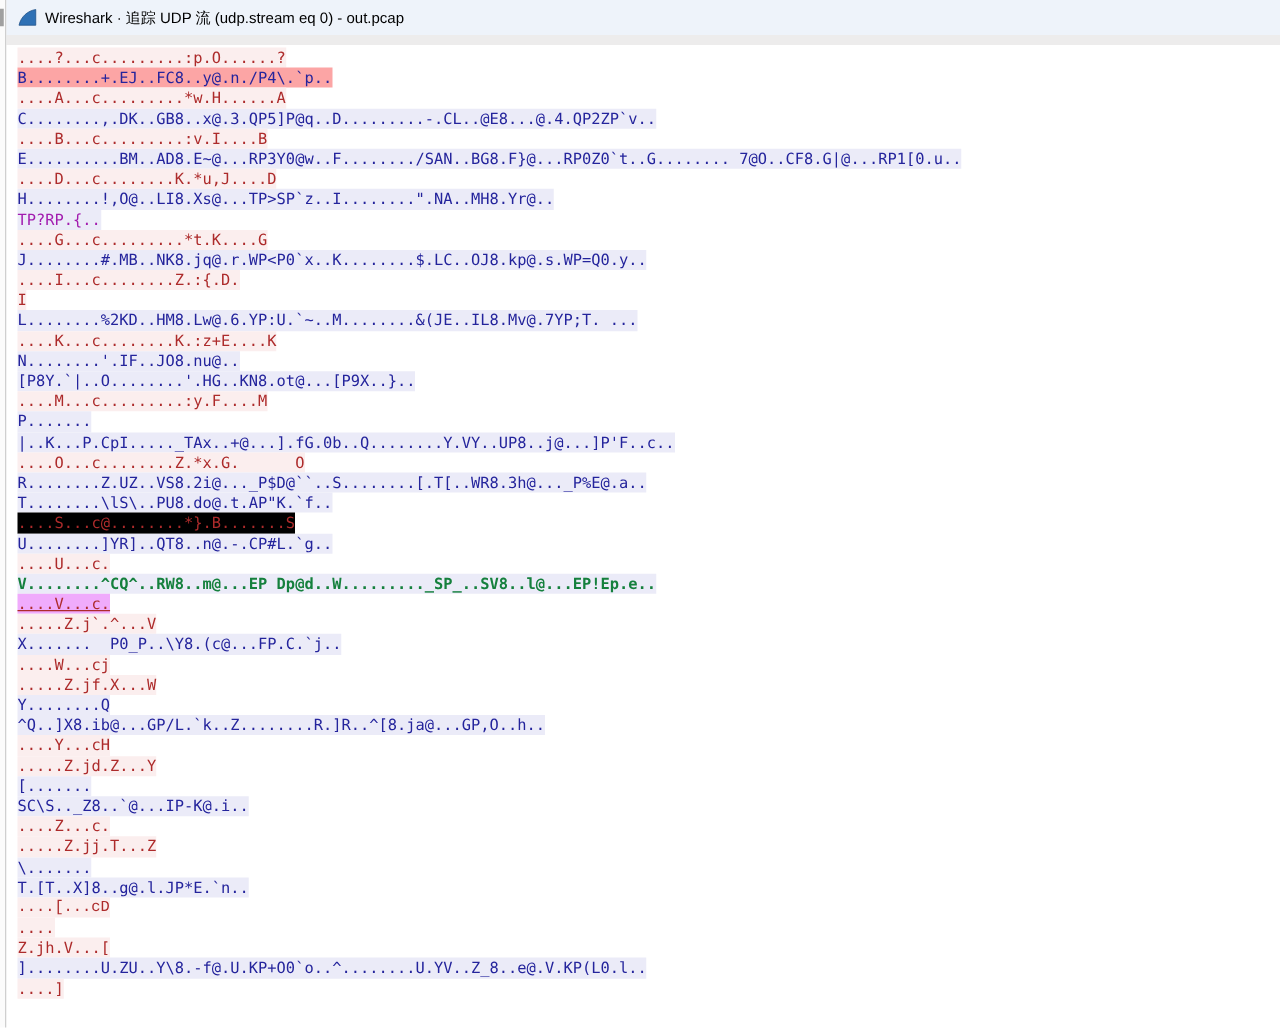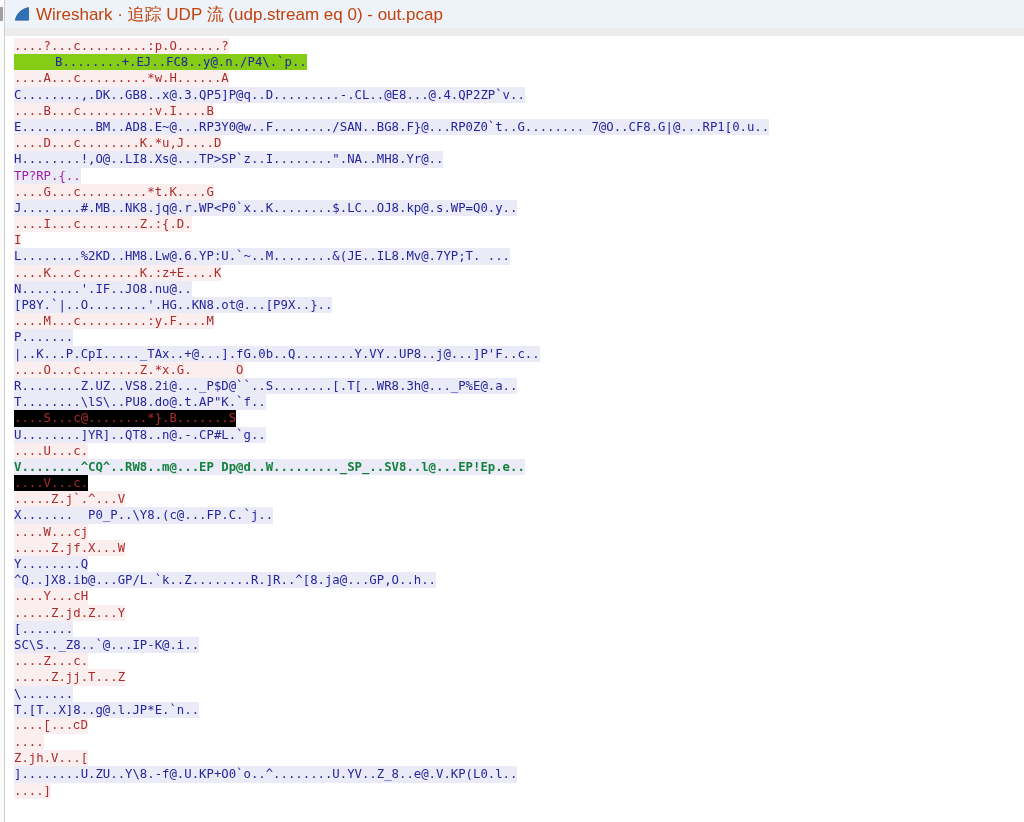--- a/index.html
+++ b/index.html
@@ -33,22 +33,22 @@
     display: flex;
     align-items: center;
   }
   .fin {
     width: 16px; height: 16px;
     margin-left: 9px;
     display: inline-block;
   }
   .title-text {
     margin-left: 6px;
-    font-size: 17px;
-    color: #c2410c;
+    font-size: 12px;
+    color: #000000;
     white-space: nowrap;
   }
   .titlebar-separator {
     position: absolute;
     left: 5px; top: 28px;
     right: 0; height: 8px;
     background: #edecec;
   }
   .stream-pane {
     position: absolute;
@@ -83,21 +83,21 @@
       <path d="M1.2 14.2 C2.8 7.2 8.2 2.6 14.6 1.6 L14.6 14.2 Z" fill="#2f71b5" stroke="#1d4f86" stroke-width="0.6"></path>
     </svg>
   </span>
   <span class="title-text">Wireshark · 追踪 UDP 流 (udp.stream eq 0) - out.pcap</span>
 </div>
 
 <div class="titlebar-separator"></div>
 
 <div class="stream-pane" id="stream-pane">
     <div class="line"><span class="seg" style="color: rgb(173, 43, 43); background-color: rgb(251, 238, 238);">....?...c.........:p.O......?</span></div>
-    <div class="line"><span class="seg" style="color: rgb(36, 36, 156); background-color: #84cc16; padding-left: 41px;">B........+.EJ..FC8..y@.n./P4\.`p..</span></div>
+    <div class="line"><span class="seg" style="color: rgb(36, 36, 156); background-color: #fca5a5;">B........+.EJ..FC8..y@.n./P4\.`p..</span></div>
     <div class="line"><span class="seg" style="color: rgb(173, 43, 43); background-color: rgb(251, 238, 238);">....A...c.........*w.H......A</span></div>
     <div class="line"><span class="seg" style="color: rgb(36, 36, 156); background-color: rgb(235, 235, 248);">C........,.DK..GB8..x@.3.QP5]P@q..D.........-.CL..@E8...@.4.QP2ZP`v..</span></div>
     <div class="line"><span class="seg" style="color: rgb(173, 43, 43); background-color: rgb(251, 238, 238);">....B...c.........:v.I....B</span></div>
     <div class="line"><span class="seg" style="color: rgb(36, 36, 156); background-color: rgb(235, 235, 248);">E..........BM..AD8.E~@...RP3Y0@w..F......../SAN..BG8.F}@...RP0Z0`t..G........ 7@O..CF8.G|@...RP1[0.u..</span></div>
     <div class="line"><span class="seg" style="color: rgb(173, 43, 43); background-color: rgb(251, 238, 238);">....D...c........K.*u,J....D</span></div>
     <div class="line"><span class="seg" style="color: rgb(36, 36, 156); background-color: rgb(235, 235, 248);">H........!,O@..LI8.Xs@...TP&gt;SP`z..I........".NA..MH8.Yr@..</span></div>
     <div class="line"><span class="seg" style="color: #a21caf; background-color: rgb(235, 235, 248);">TP?RP.{..</span></div>
     <div class="line"><span class="seg" style="color: rgb(173, 43, 43); background-color: rgb(251, 238, 238);">....G...c.........*t.K....G</span></div>
     <div class="line"><span class="seg" style="color: rgb(36, 36, 156); background-color: rgb(235, 235, 248);">J........#.MB..NK8.jq@.r.WP&lt;P0`x..K........$.LC..OJ8.kp@.s.WP=Q0.y..</span></div>
     <div class="line"><span class="seg" style="color: rgb(173, 43, 43); background-color: rgb(251, 238, 238);">....I...c........Z.:{.D.</span></div>
@@ -109,21 +109,21 @@
     <div class="line"><span class="seg" style="color: rgb(173, 43, 43); background-color: rgb(251, 238, 238);">....M...c.........:y.F....M</span></div>
     <div class="line"><span class="seg" style="color: rgb(36, 36, 156); background-color: rgb(235, 235, 248);">P.......</span></div>
     <div class="line"><span class="seg" style="color: rgb(36, 36, 156); background-color: rgb(235, 235, 248);">|..K...P.CpI....._TAx..+@...].fG.0b..Q........Y.VY..UP8..j@...]P'F..c..</span></div>
     <div class="line"><span class="seg" style="color: rgb(173, 43, 43); background-color: rgb(251, 238, 238);">....O...c........Z.*x.G.      O</span></div>
     <div class="line"><span class="seg" style="color: rgb(36, 36, 156); background-color: rgb(235, 235, 248);">R........Z.UZ..VS8.2i@..._P$D@``..S........[.T[..WR8.3h@..._P%E@.a..</span></div>
     <div class="line"><span class="seg" style="color: rgb(36, 36, 156); background-color: rgb(235, 235, 248);">T........\lS\..PU8.do@.t.AP"K.`f..</span></div>
     <div class="line"><span class="seg" style="color: rgb(173, 43, 43); background-color: #000000;">....S...c@........*}.B.......S</span></div>
     <div class="line"><span class="seg" style="color: rgb(36, 36, 156); background-color: rgb(235, 235, 248);">U........]YR]..QT8..n@.-.CP#L.`g..</span></div>
     <div class="line"><span class="seg" style="color: rgb(173, 43, 43); background-color: rgb(251, 238, 238);">....U...c.</span></div>
     <div class="line"><span class="seg" style="color: #15803d; background-color: rgb(235, 235, 248); font-weight: bold;">V........^CQ^..RW8..m@...EP Dp@d..W........._SP_..SV8..l@...EP!Ep.e..</span></div>
-    <div class="line"><span class="seg" style="color: rgb(173, 43, 43); background-color: #000000;">....V...c.</span></div>
+    <div class="line"><span class="seg" style="color: rgb(173, 43, 43); background-color: #f0abfc; text-decoration: underline;">....V...c.</span></div>
     <div class="line"><span class="seg" style="color: rgb(173, 43, 43); background-color: rgb(251, 238, 238);">.....Z.j`.^...V</span></div>
     <div class="line"><span class="seg" style="color: rgb(36, 36, 156); background-color: rgb(235, 235, 248);">X.......  P0_P..\Y8.(c@...FP.C.`j..</span></div>
     <div class="line"><span class="seg" style="color: rgb(173, 43, 43); background-color: rgb(251, 238, 238);">....W...cj</span></div>
     <div class="line"><span class="seg" style="color: rgb(173, 43, 43); background-color: rgb(251, 238, 238);">.....Z.jf.X...W</span></div>
     <div class="line"><span class="seg" style="color: rgb(36, 36, 156); background-color: rgb(235, 235, 248);">Y........Q</span></div>
     <div class="line"><span class="seg" style="color: rgb(36, 36, 156); background-color: rgb(235, 235, 248);">^Q..]X8.ib@...GP/L.`k..Z........R.]R..^[8.ja@...GP,O..h..</span></div>
     <div class="line"><span class="seg" style="color: rgb(173, 43, 43); background-color: rgb(251, 238, 238);">....Y...cH</span></div>
     <div class="line"><span class="seg" style="color: rgb(173, 43, 43); background-color: rgb(251, 238, 238);">.....Z.jd.Z...Y</span></div>
     <div class="line"><span class="seg" style="color: rgb(36, 36, 156); background-color: rgb(235, 235, 248);">[.......</span></div>
     <div class="line"><span class="seg" style="color: rgb(36, 36, 156); background-color: rgb(235, 235, 248);">SC\S.._Z8..`@...IP-K@.i..</span></div>

